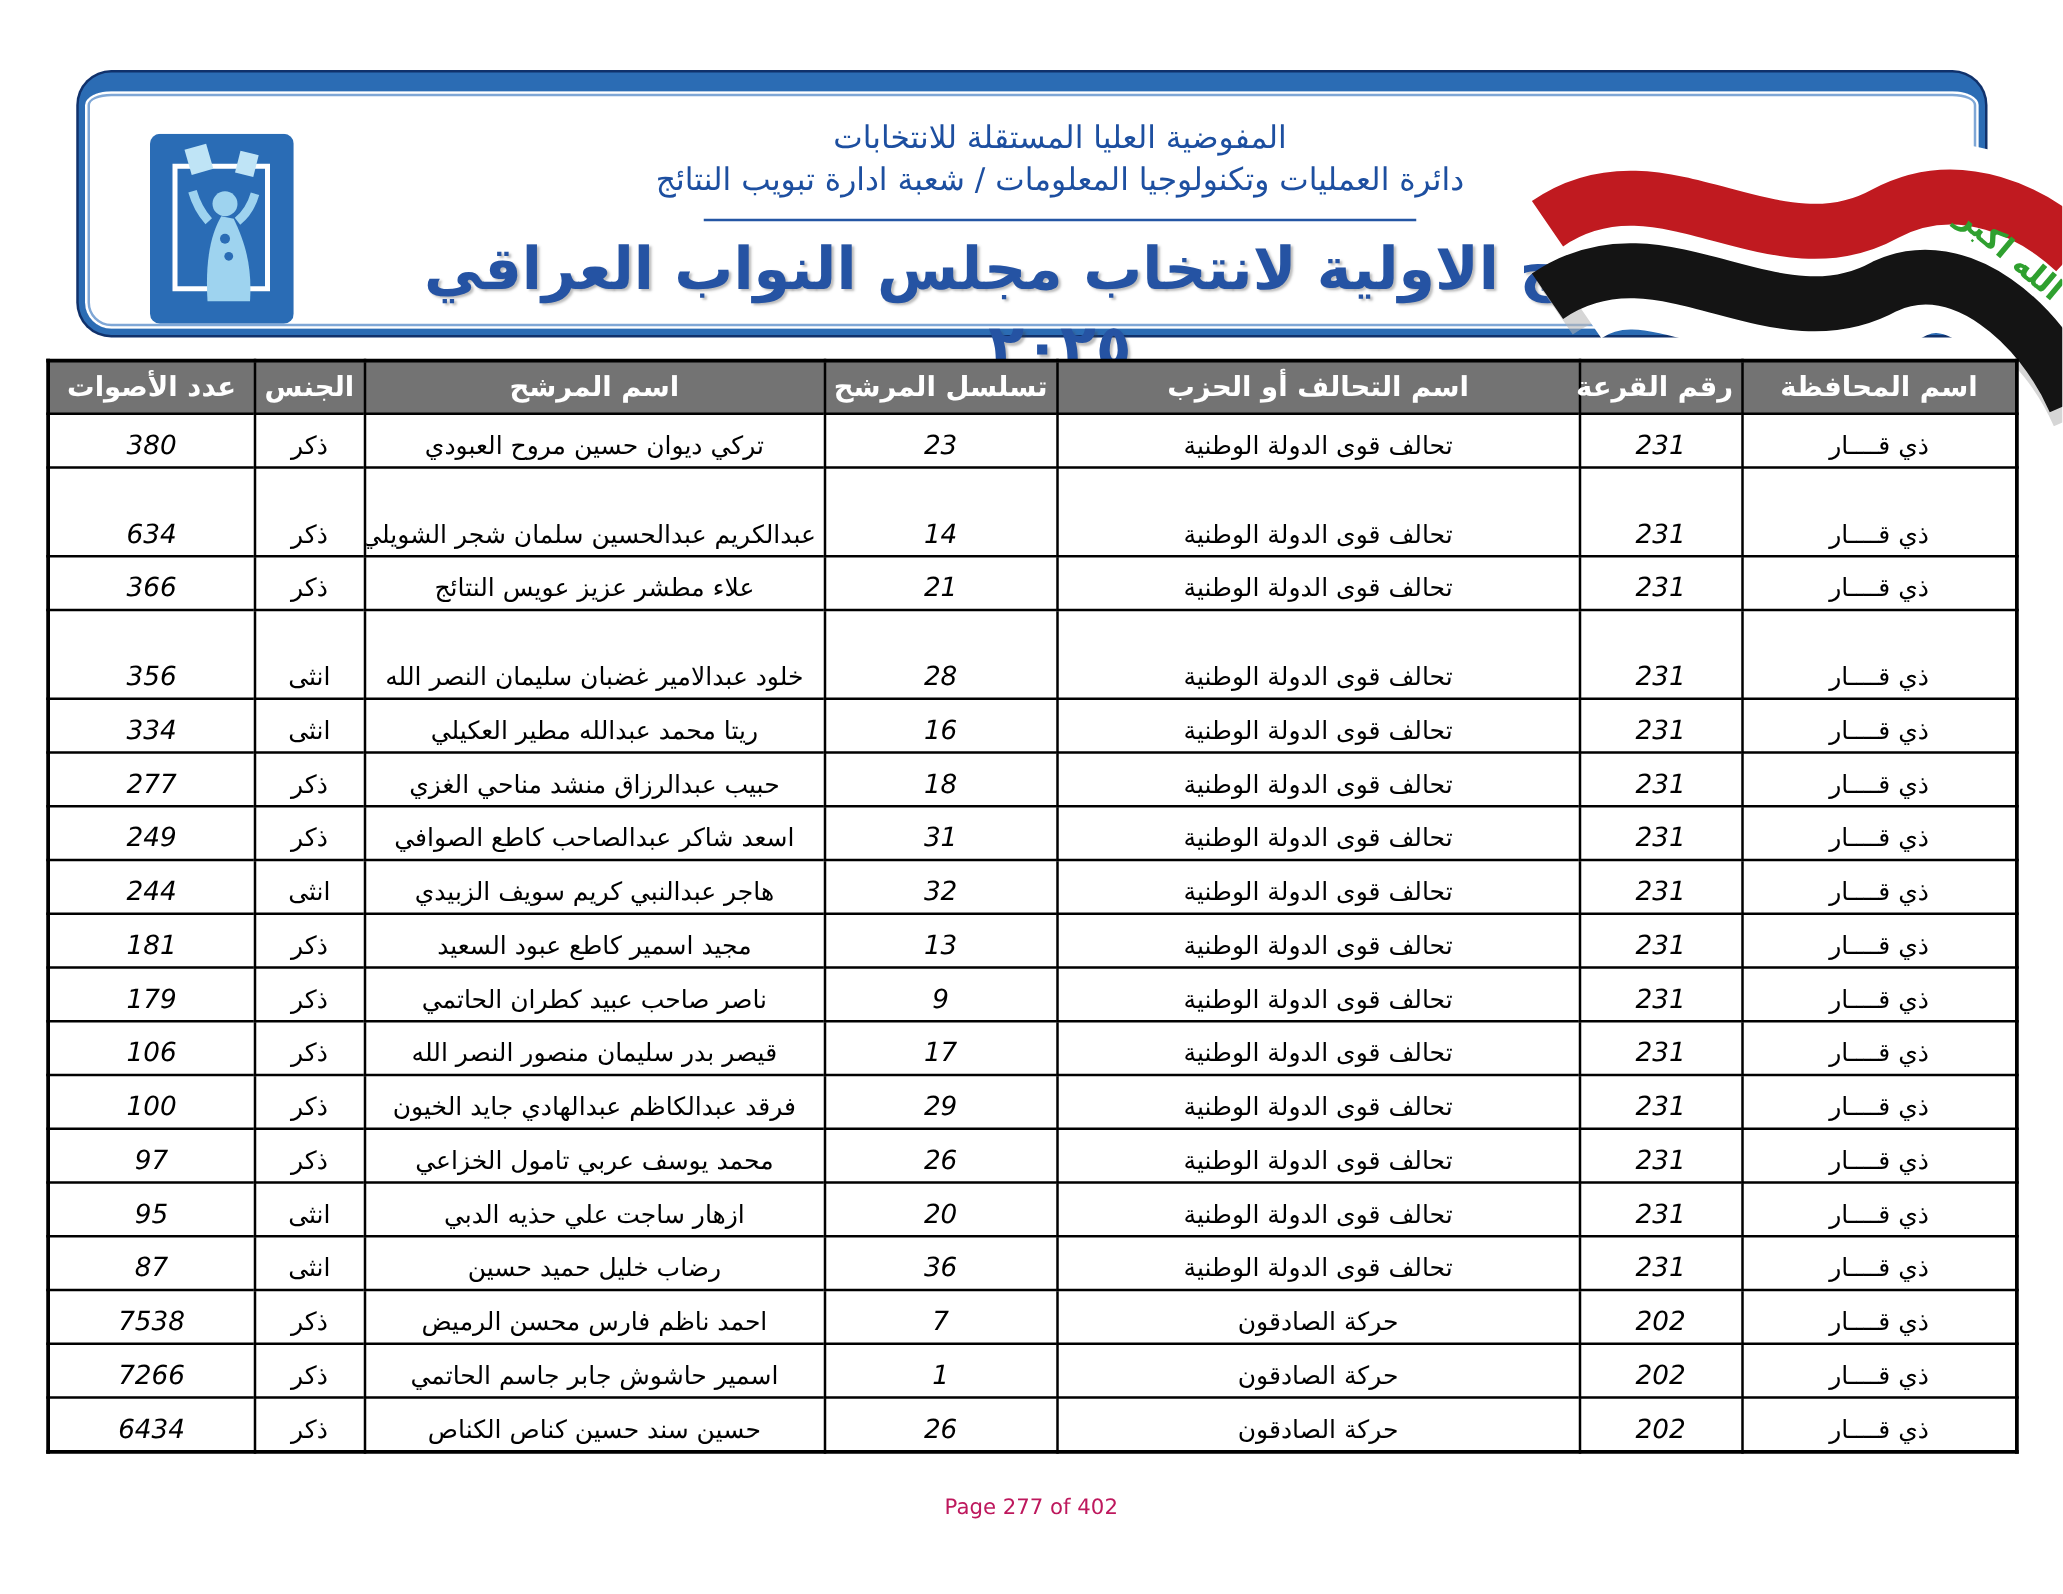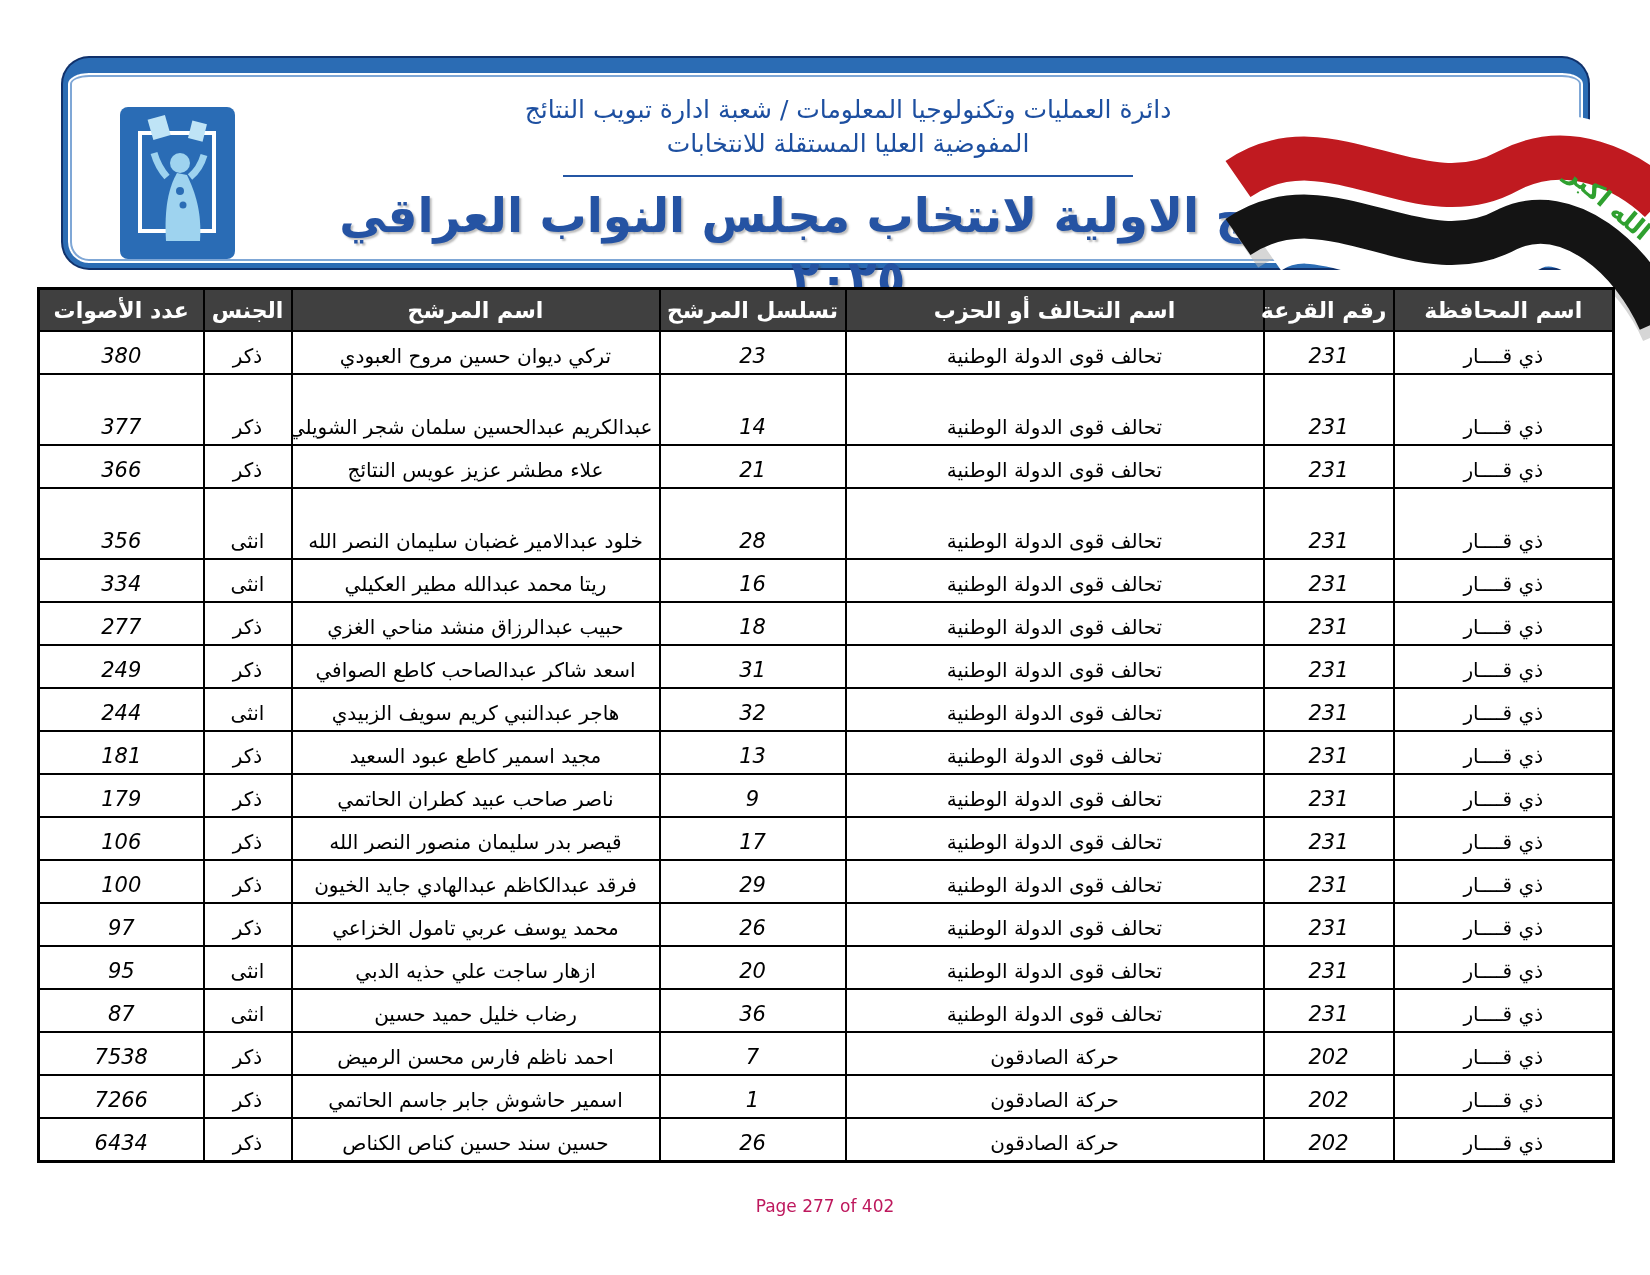--- a/index.html
+++ b/index.html
@@ -17,21 +17,21 @@
   .org-divider{width:570px;border-top:2px solid #2456a4;margin:14px auto 8px auto;}
   .main-title{color:#2553a3;font-size:47px;font-weight:bold;line-height:62px;
               text-shadow:2px 2px 2px rgba(60,60,60,0.35);}
   .flag{position:absolute;left:1120px;top:36px;width:470px;height:232px;
         border-top-right-radius:28px;border-bottom-right-radius:10px;overflow:hidden;}
 
   
   table.results{position:absolute;left:37px;top:287px;width:1575px;
                 border-collapse:collapse;table-layout:fixed;border:3px solid #000;
                 direction:rtl;}
-  table.results th{background:#404040;color:#ffffff;font-size:22px;font-weight:bold;
+  table.results th{background:#737373;color:#ffffff;font-size:22px;font-weight:bold;
                    height:36px;border:2px solid #000;padding:2px 6px;text-align:center;
                    vertical-align:middle;white-space:nowrap;}
   table.results td{border:2px solid #000;text-align:center;vertical-align:bottom;
                    font-size:20px;color:#000;padding:1px 6px 5px 6px;height:35px;
                    overflow:hidden;white-space:nowrap;}
   table.results td.num{font-size:21px;font-family:"DejaVu Sans",sans-serif;font-style:italic;}
   table.results tr.tall{height:71px;}
 
   
   .footer{position:absolute;left:0;top:1196px;width:1650px;text-align:center;
@@ -53,22 +53,22 @@
         <path d="M57,66 C49,80 44,100 46,134 L80,134 C82,104 75,85 67,68 Z" fill="#9ed3ef"></path>
         <circle cx="60" cy="56" r="10" fill="#9ed3ef"></circle>
         <path d="M47,70 Q38,60 34,46" stroke="#9ed3ef" stroke-width="7" fill="none"></path>
         <path d="M70,70 Q80,62 84,48" stroke="#9ed3ef" stroke-width="7" fill="none"></path>
         <circle cx="60" cy="84" r="4" fill="#2a6cb5"></circle>
         <circle cx="63" cy="98" r="3.5" fill="#2a6cb5"></circle>
       </svg>
     </div>
 
     <div class="banner-text">
+      <div class="org-line">المفوضية العليا المستقلة للانتخابات</div>
       <div class="org-line">دائرة العمليات وتكنولوجيا المعلومات / شعبة ادارة تبويب النتائج</div>
-      <div class="org-line">المفوضية العليا المستقلة للانتخابات</div>
       <div class="org-divider"></div>
       <div class="main-title">النتائج الاولية لانتخاب مجلس النواب العراقي ٢٠٢٥</div>
     </div>
 
     <svg class="flag" viewBox="0 0 470 232">
 
       <path d="M50,128 C140,66 230,170 320,120 C380,92 445,150 472,212" stroke="#b5b5b5" stroke-width="50" fill="none" opacity="0.55" transform="translate(6,10)"></path>
 
       <path d="M50,99 C140,37 230,141 320,91 C380,61 442,106 472,152" stroke="#ffffff" stroke-width="152" fill="none"></path>
 
@@ -111,21 +111,21 @@
           <td>ذكر</td>
           <td class="num">380</td>
         </tr>
         <tr class="tall">
           <td>ذي قــــار</td>
           <td class="num">231</td>
           <td>تحالف قوى الدولة الوطنية</td>
           <td class="num">14</td>
           <td>عبدالكريم عبدالحسين سلمان شجر الشويلي</td>
           <td>ذكر</td>
-          <td class="num">377</td>
+          <td class="num">634</td>
         </tr>
         <tr>
           <td>ذي قــــار</td>
           <td class="num">231</td>
           <td>تحالف قوى الدولة الوطنية</td>
           <td class="num">21</td>
           <td>علاء مطشر عزيز عويس النتائج</td>
           <td>ذكر</td>
           <td class="num">366</td>
         </tr>

